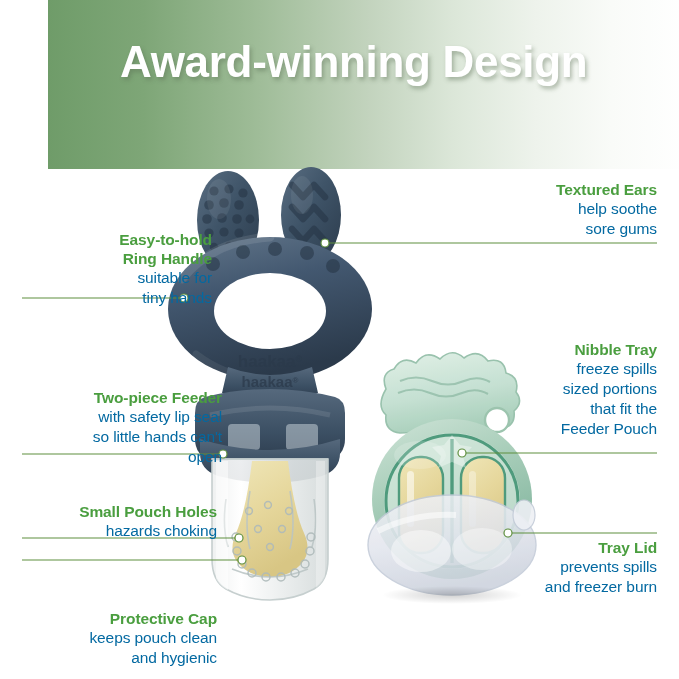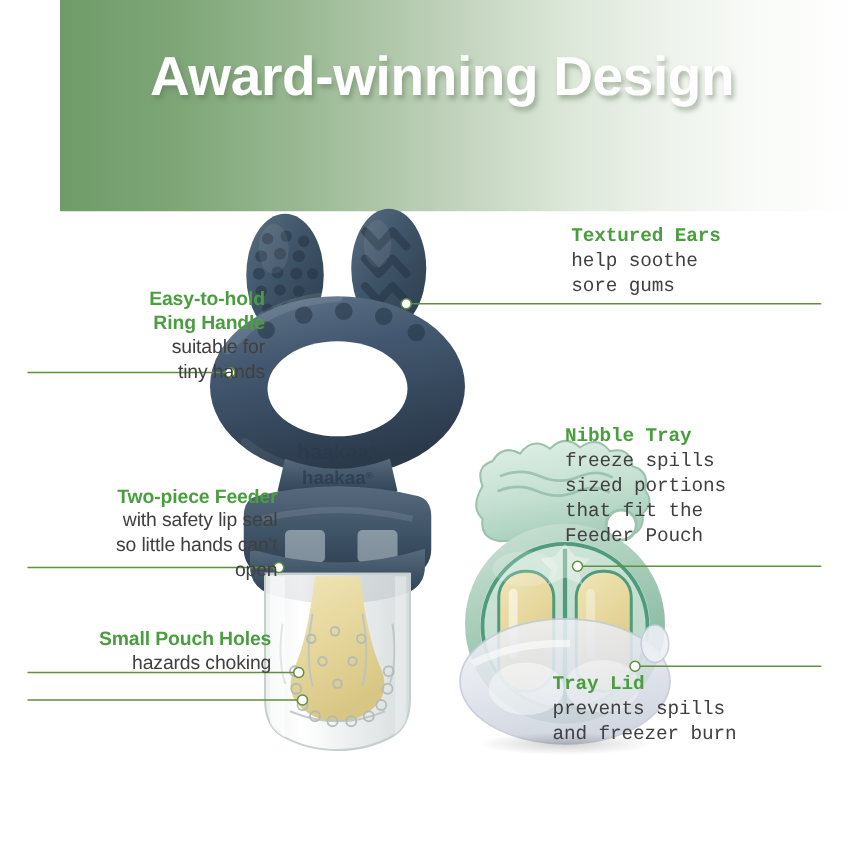--- a/index.html
+++ b/index.html
@@ -31,25 +31,25 @@
     white-space:nowrap;
   }
 
   
   .callout{position:absolute;}
   .callout .c-title{
     font-size:15.5px;font-weight:bold;color:#4a9e3f;
     line-height:19px;letter-spacing:-0.1px;
   }
   .callout .c-body{
-    font-size:15.5px;font-weight:normal;color:#404040;
+    font-size:15.5px;font-weight:normal;color:#0369a1;
     line-height:20px;letter-spacing:-0.1px;
   }
   .callout.left{text-align:right;margin-top:32px;}
-  .callout.right{font-family:Liberation Mono, monospace;}
+  .callout.right{text-align:right;}
 
   
   #connectors{position:absolute;left:0;top:0;width:679px;height:679px;pointer-events:none;}
 
   
   #art{position:absolute;left:0;top:139px;width:679px;height:540px;}
 </style>
 </head>
 <body>
 
@@ -330,20 +330,29 @@
 
   <div class="callout left" style="left:22px;top:470px;width:195px;">
     <div class="c-title">
       <div>Small Pouch Holes</div>
     </div>
     <div class="c-body">
       <div>hazards choking</div>
     </div>
   </div>
 
+  <div class="callout left" style="left:22px;top:577px;width:195px;">
+    <div class="c-title">
+      <div>Protective Cap</div>
+    </div>
+    <div class="c-body">
+      <div>keeps pouch clean</div>
+      <div>and hygienic</div>
+    </div>
+  </div>
 
   <div class="callout right" style="right:22px;top:180px;width:200px;">
     <div class="c-title">
       <div>Textured Ears</div>
     </div>
     <div class="c-body">
       <div>help soothe</div>
       <div>sore gums</div>
     </div>
   </div>

